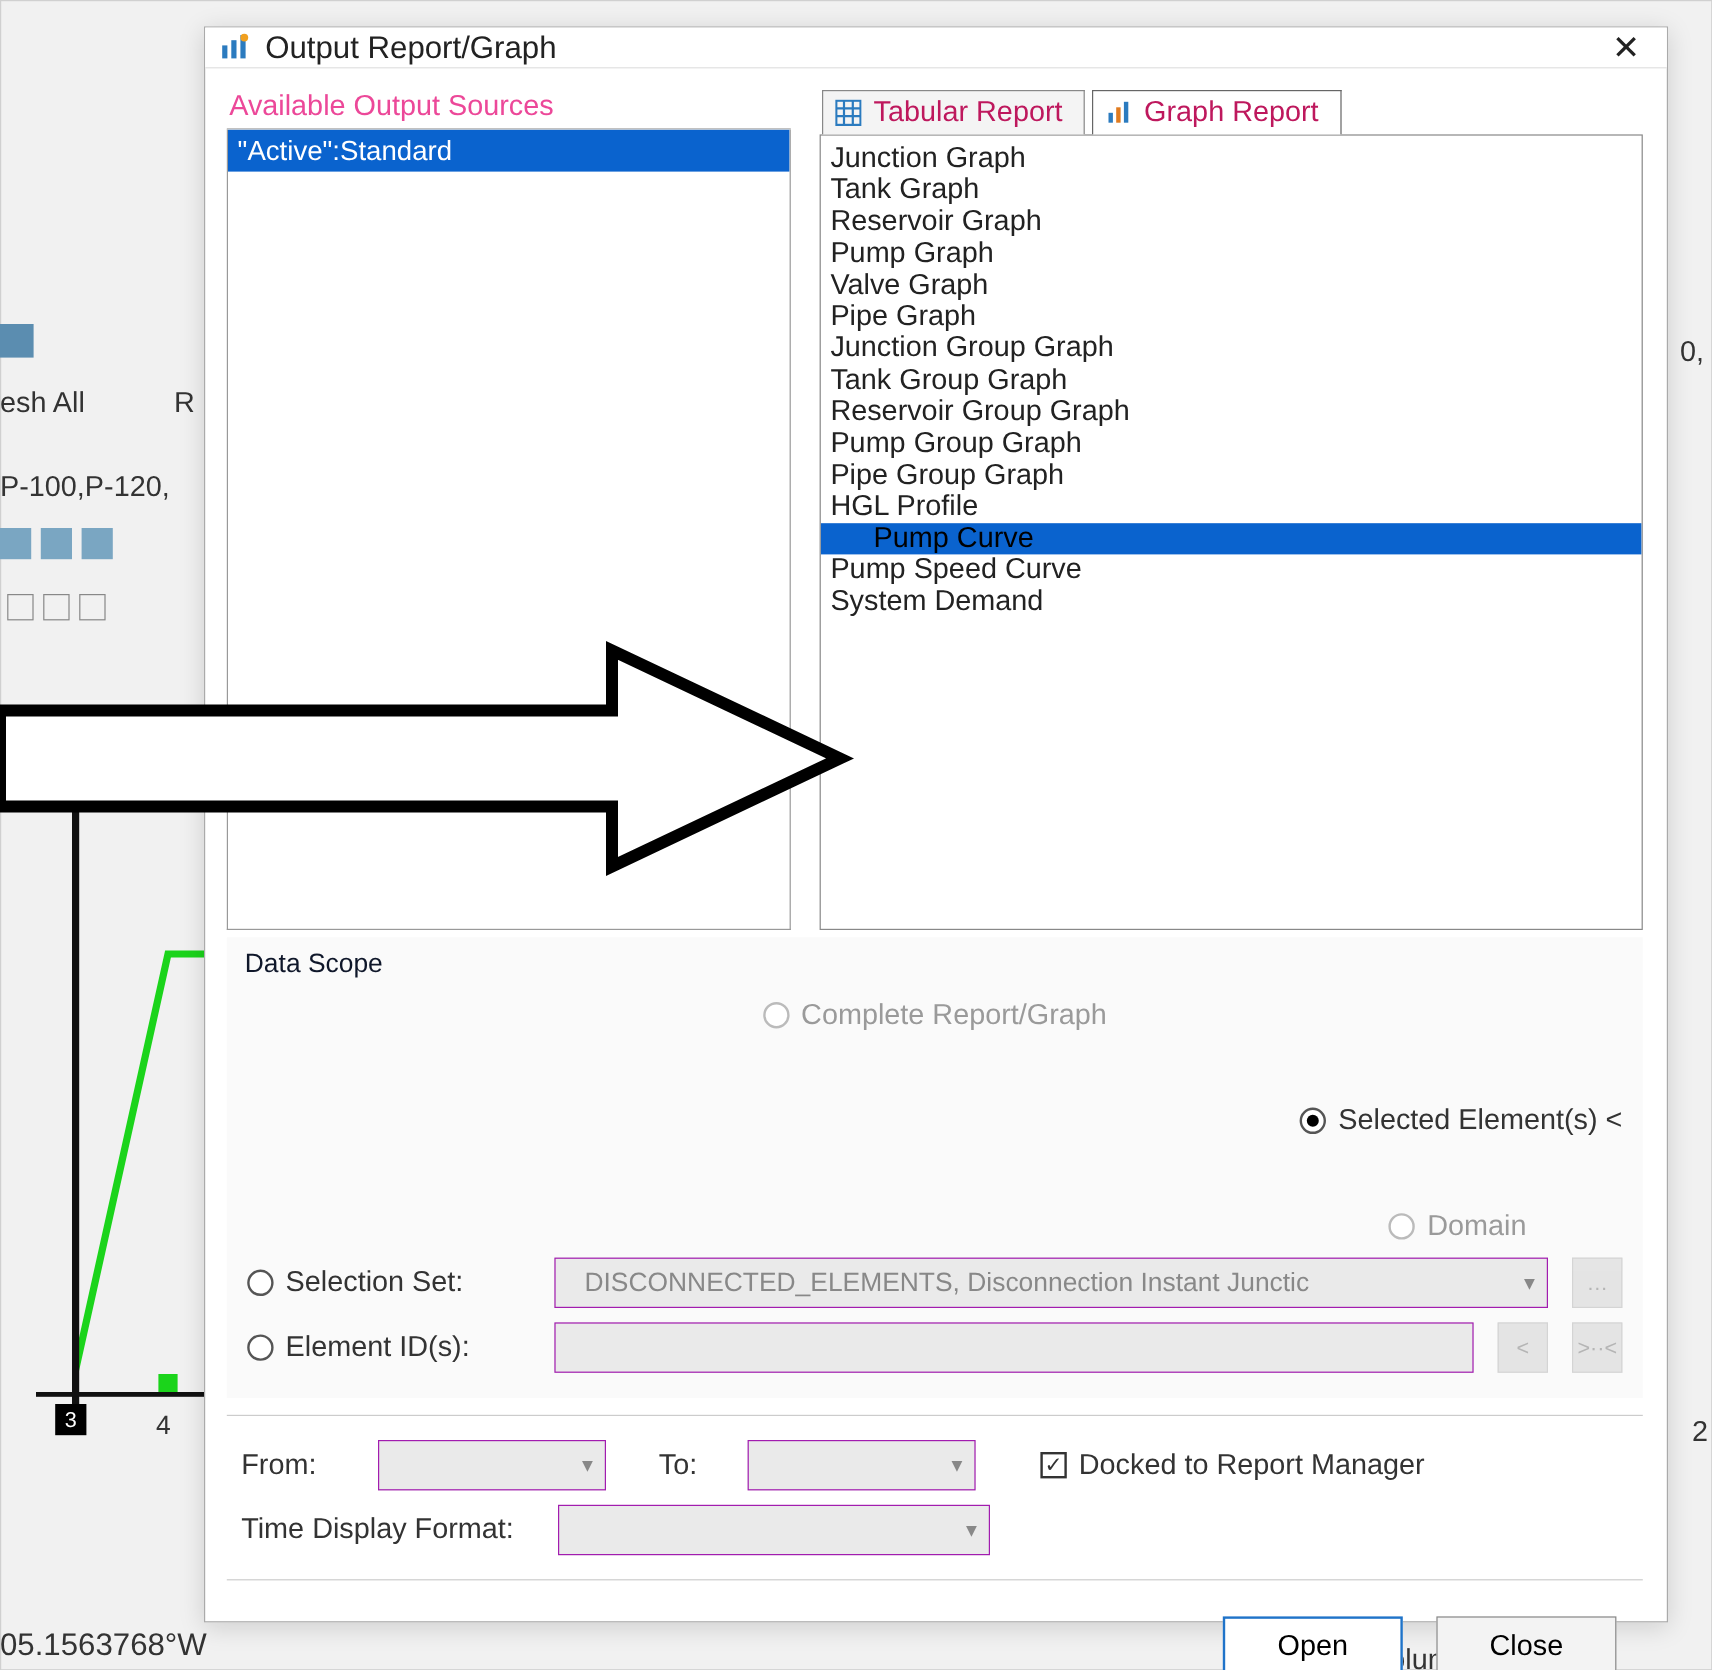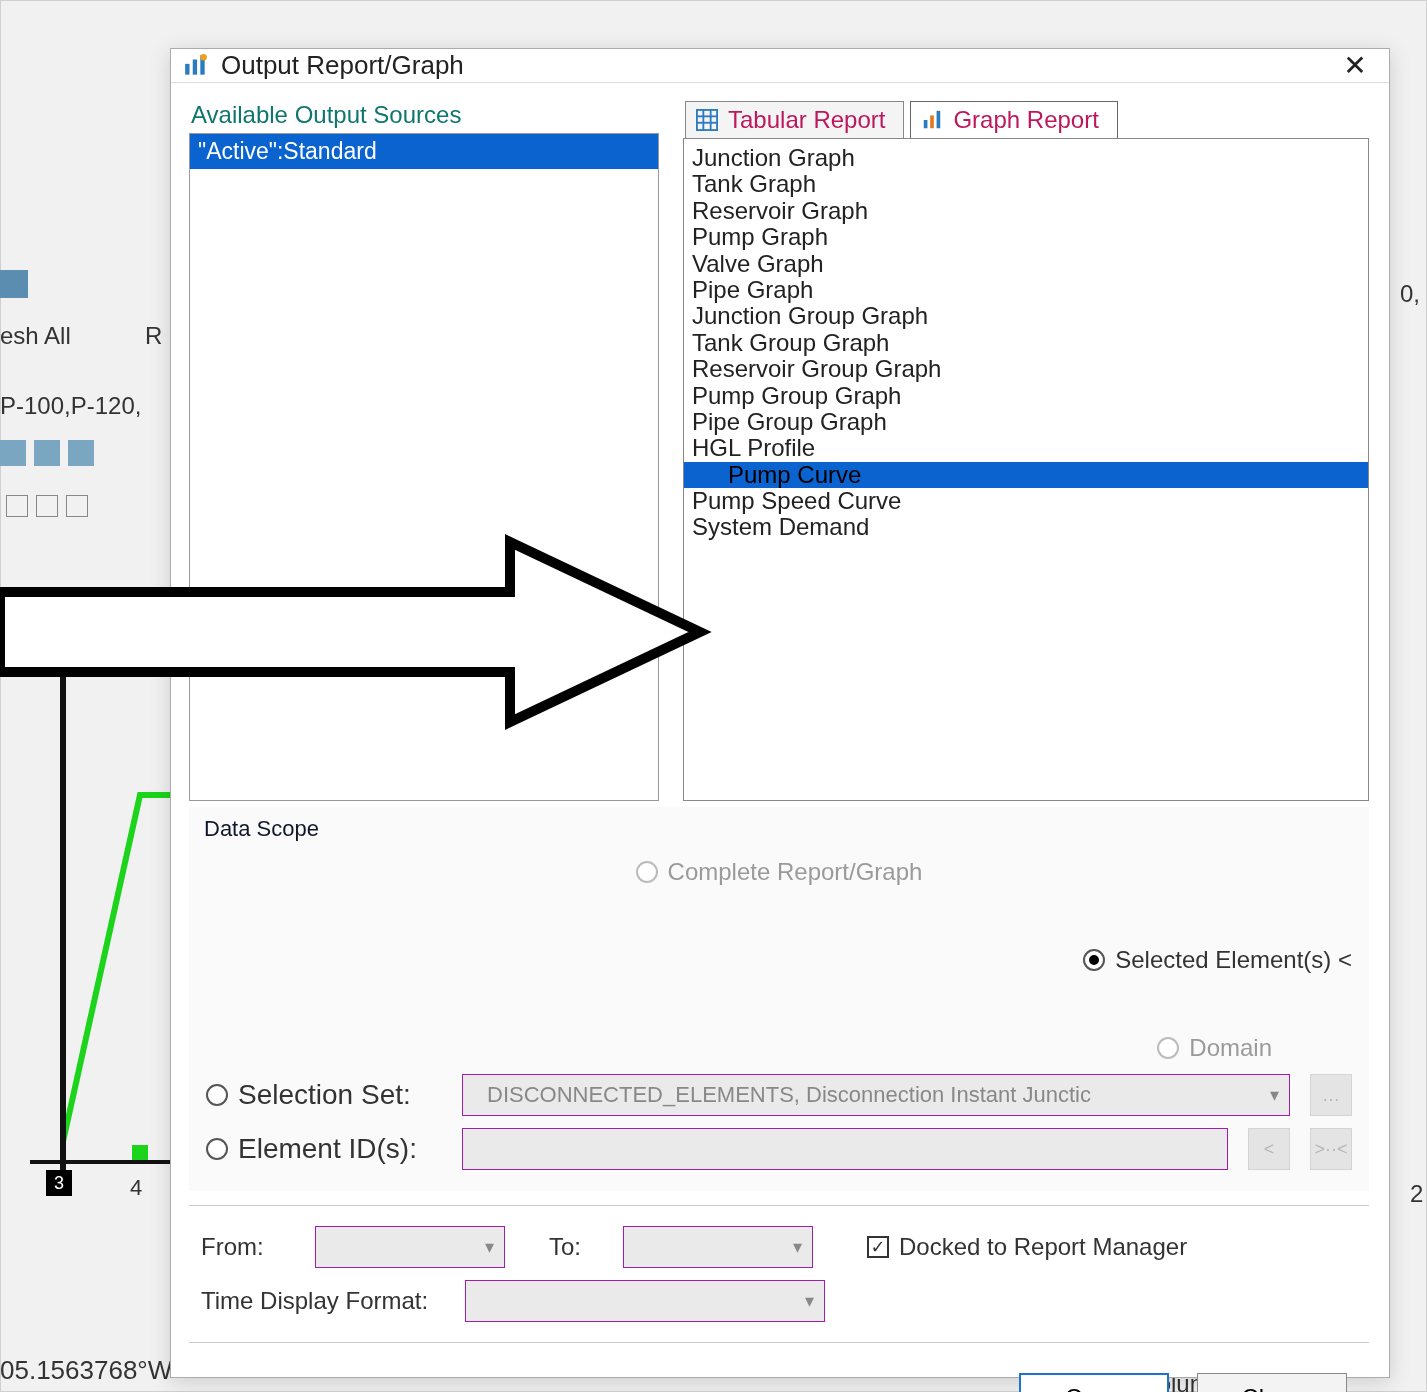--- a/index.html
+++ b/index.html
@@ -25,21 +25,21 @@
   .bg-icon {
     position: absolute;
     width: 28px; height: 28px;
     background: #6fa8c9;
   }
 
   
   .dialog {
     position: absolute;
     left: 170px;
-    top: 48px;
+    top: 22px;
     width: 1220px;
     height: 1330px;
     background: #fff;
     border: 1px solid #aaa;
     box-shadow: 0 4px 20px rgba(0,0,0,0.15);
     display: flex;
     flex-direction: column;
   }
   .titlebar {
     height: 56px;
@@ -77,21 +77,21 @@
     gap: 24px;
     height: 700px;
   }
   .sources-col {
     width: 470px;
     display: flex;
     flex-direction: column;
   }
   .sources-label {
     font-size: 24px;
-    color: #0f766e;
+    color: #ec4899;
     padding: 0 2px 4px 2px;
     border-bottom: 1px solid #999;
   }
   .sources-list {
     flex: 1;
     border: 1px solid #999;
     border-top: none;
     background: #fff;
     overflow: hidden;
   }
@@ -199,21 +199,21 @@
     background: #000;
     display:none;
   }
   .radio.checked .radio-dot { display:block; }
   .radio-label.disabled { color:#9a9a9a; }
 
   .scope-row .radio + .radio { margin-left: auto; }
 
   .scope-grid-label {
     width: 210px;
-    font-size: 28px;
+    font-size: 24px;
   }
   .dropdown, .textfield {
     flex: 1;
     height: 42px;
     background: #eaeaea;
     border: 1px solid #a21caf;
     font-size: 22px;
     color: #888;
     padding: 4px 24px;
     display:flex;

